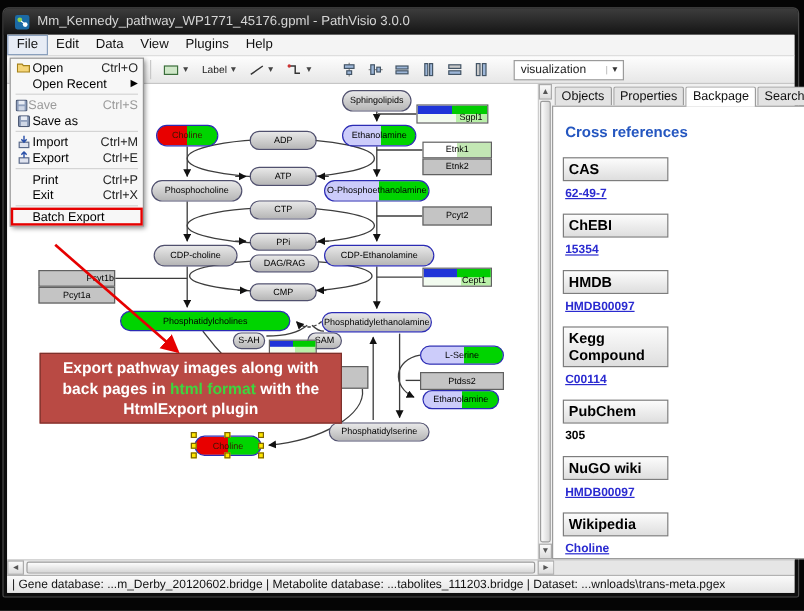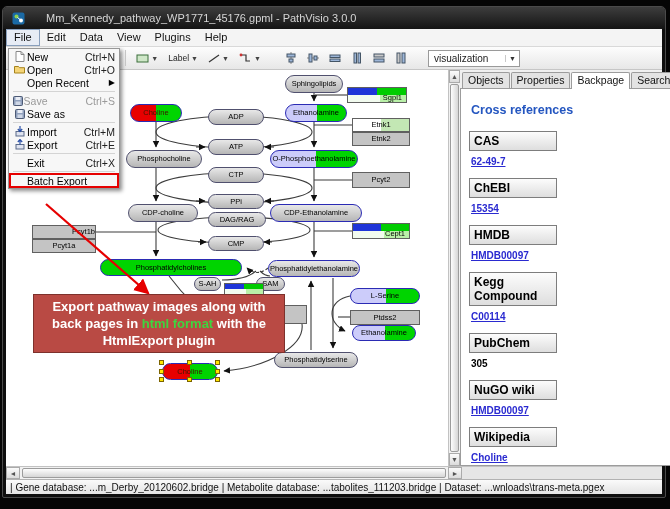--- a/index.html
+++ b/index.html
@@ -1,21 +1,21 @@
 <!DOCTYPE html>
 <html><head>
 <meta charset="utf-8">
 <style>
   * { margin:0; padding:0; box-sizing:border-box; }
   body { background:#222; font-family:"Liberation Sans", sans-serif; }
   .stage { position:relative; width:670px; height:509px; background:#050505; overflow:hidden; }
 
   .window { position:absolute; left:2px; top:6px; width:664px; height:492px;
             background:#0e0e0e; border:1px solid #4a4a4a; border-radius:5px 5px 2px 2px; }
-  .titlebar { height:22px; display:flex; align-items:center; gap:21px; padding:0 9px;
+  .titlebar { height:22px; display:flex; align-items:center; gap:6px; padding:0 9px;
               background:linear-gradient(#3d3d3d,#141414); color:#d6d6d6; font-size:11px;
               border-radius:4px 4px 0 0; }
   .appicon { width:13px; height:13px; flex:0 0 13px; }
   .appbody { position:absolute; left:3px; top:22px; right:3px; bottom:3px; background:#f0f0f0;
              display:flex; flex-direction:column; }
 
   .menubar { height:18px; background:#f4f4f4; border-bottom:1px solid #d9d9d9;
              display:flex; align-items:stretch; font-size:11px; }
   .mitem { padding:2px 7px 0 7px; color:#111; }
   .mitem.open { background:#e7ecf5; border:1px solid #8aa0bd; padding-top:1px; }
@@ -418,30 +418,20 @@
 
       <div class="statusbar">
         <span>| Gene database: ...m_Derby_20120602.bridge | Metabolite database: ...tabolites_111203.bridge | Dataset: ...wnloads\trans-meta.pgex</span>
       </div>
     </div>
   </div>
 
   <div class="filemenu">
       <div class="fitem">
         <span class="fic">
-          <svg width="10" height="11">
-            <path d="M1,0.5 h5 l3,3 v7 h-8 z" fill="#fff" stroke="#888"></path>
-            <path d="M6,0.5 v3 h3" fill="none" stroke="#888"></path>
-          </svg>
-        </span>
-        <span class="fl">New</span>
-        <span class="fs">Ctrl+N</span>
-      </div>
-      <div class="fitem">
-        <span class="fic">
           <svg width="11" height="9">
             <path d="M0.5,8 V1.5 h4 l1,1.2 h5 V8 z" fill="#f5d578" stroke="#a5821b"></path>
           </svg>
         </span>
         <span class="fl">Open</span>
         <span class="fs">Ctrl+O</span>
       </div>
       <div class="fitem">
         <span class="fic"></span>
         <span class="fl">Open Recent</span>
@@ -486,20 +476,25 @@
             <rect x="1" y="5.5" width="8" height="4.5" fill="#dfe3ef" stroke="#5a6a8a"></rect>
             <path d="M5,5.5 V1 M2.8,3 L5,0.5 L7.2,3" fill="none" stroke="#2a50a8" stroke-width="1.2"></path>
           </svg>
         </span>
         <span class="fl">Export</span>
         <span class="fs">Ctrl+E</span>
       </div>
       <div class="fsep"></div>
       <div class="fitem">
         <span class="fic"></span>
+        <span class="fl">Print</span>
+        <span class="fs">Ctrl+P</span>
+      </div>
+      <div class="fitem">
+        <span class="fic"></span>
         <span class="fl">Exit</span>
         <span class="fs">Ctrl+X</span>
       </div>
       <div class="fsep"></div>
       <div class="fitem hl">
         <span class="fic"></span>
         <span class="fl">Batch Export</span>
       </div>
     </div>
 

